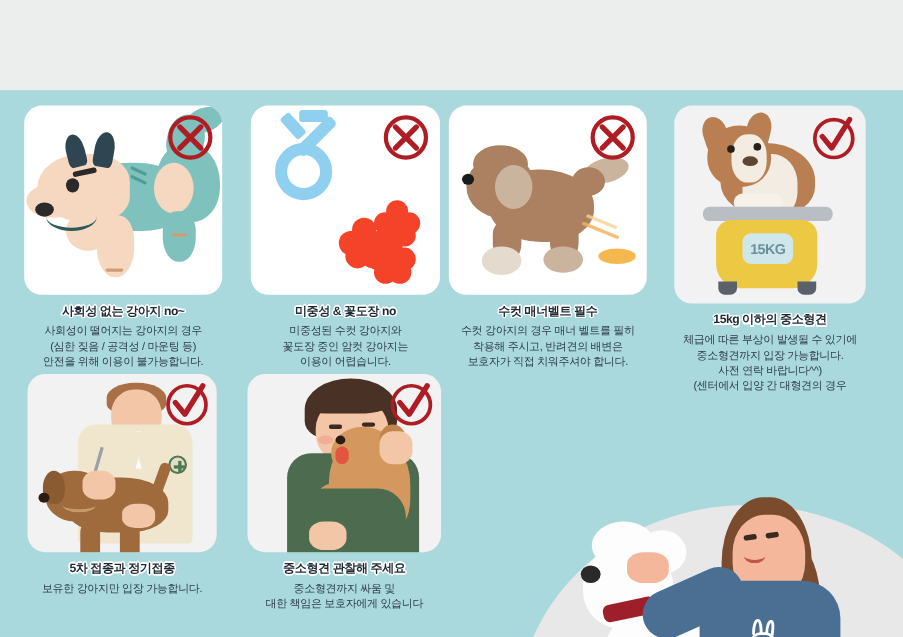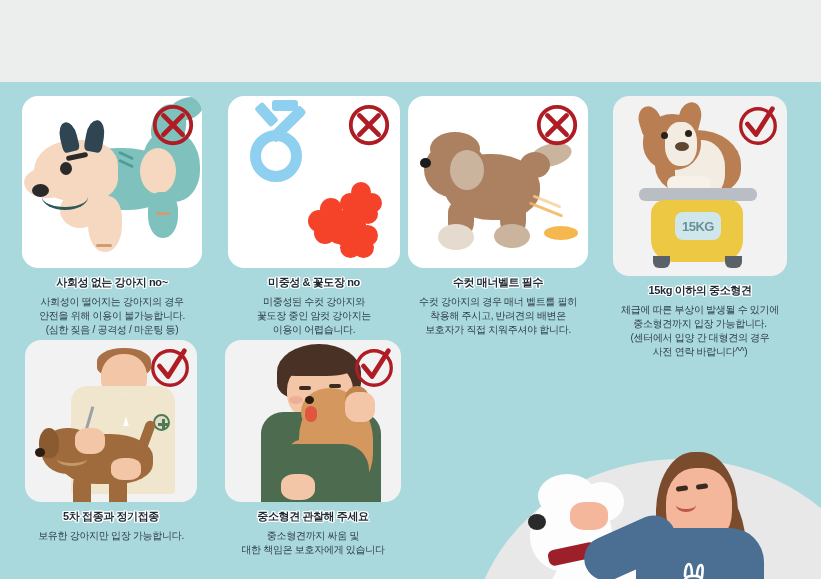--- a/index.html
+++ b/index.html
@@ -292,22 +292,22 @@
           <svg viewBox="0 0 48 48">
               <circle cx="24" cy="24" r="19" fill="none" stroke="#b01c24" stroke-width="4"></circle>
               <line x1="14" y1="14" x2="34" y2="34" stroke="#b01c24" stroke-width="5" stroke-linecap="round"></line>
               <line x1="34" y1="14" x2="14" y2="34" stroke="#b01c24" stroke-width="5" stroke-linecap="round"></line>
             </svg>
         </div>
       </div>
       <div class="card-title">사회성 없는 강아지 no~</div>
       <div class="card-desc">
         <div>사회성이 떨어지는 강아지의 경우</div>
+        <div>(심한 짖음 / 공격성 / 마운팅 등)</div>
         <div>안전을 위해 이용이 불가능합니다.</div>
-        <div>(심한 짖음 / 공격성 / 마운팅 등)</div>
       </div>
     </div>
 
     <div class="card" style="left:228px; top:14px; width:172px;">
       <div class="card-image white" style="width:172px; height:172px;">
         <div class="ill c2-ring"></div>
         <div class="ill c2-arm"></div>
         <div class="ill c2-arrowA"></div>
         <div class="ill c2-arrowB"></div>
 
@@ -407,22 +407,22 @@
           <svg viewBox="0 0 48 48">
               <circle cx="24" cy="25" r="18" fill="none" stroke="#b01c24" stroke-width="3.5"></circle>
               <path d="M13 23 L22 34 L39 7" fill="none" stroke="#b01c24" stroke-width="5" stroke-linecap="round" stroke-linejoin="round"></path>
             </svg>
         </div>
       </div>
       <div class="card-title">15kg 이하의 중소형견</div>
       <div class="card-desc">
         <div>체급에 따른 부상이 발생될 수 있기에</div>
         <div>중소형견까지 입장 가능합니다.</div>
+        <div>사전 연락 바랍니다^^)</div>
         <div>(센터에서 입양 간 대형견의 경우</div>
-        <div>사전 연락 바랍니다^^)</div>
       </div>
     </div>
 
     <div class="card" style="left:18px; top:258px; width:186px;">
       <div class="card-image" style="width:172px; height:162px; margin-left:7px;">
         <div class="ill c5-hair"></div>
         <div class="ill c5-head"></div>
         <div class="ill c5-coat"></div>
         <div class="ill c5-shirt"></div>
         <div class="ill c5-collarL"></div>

